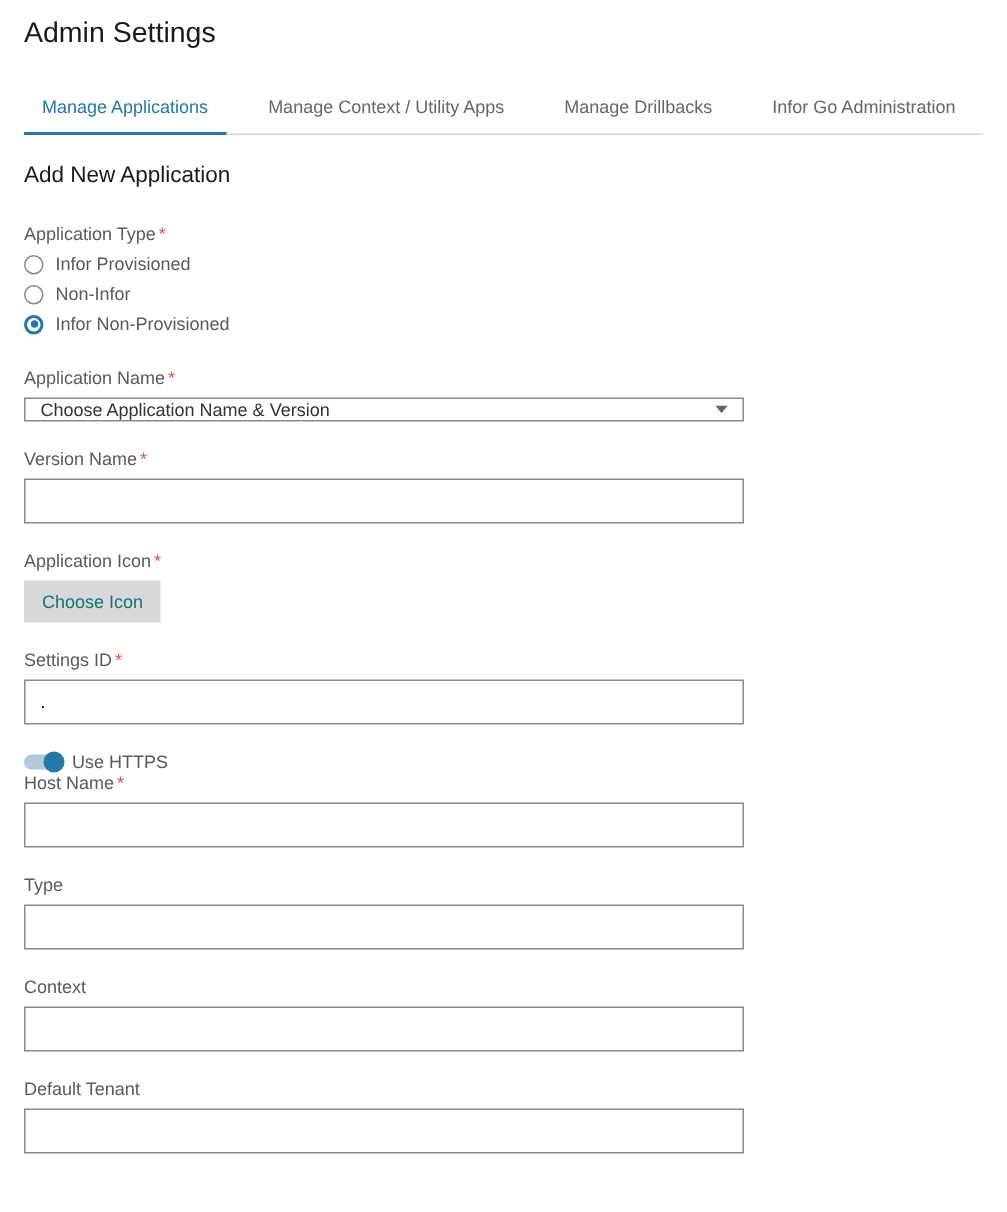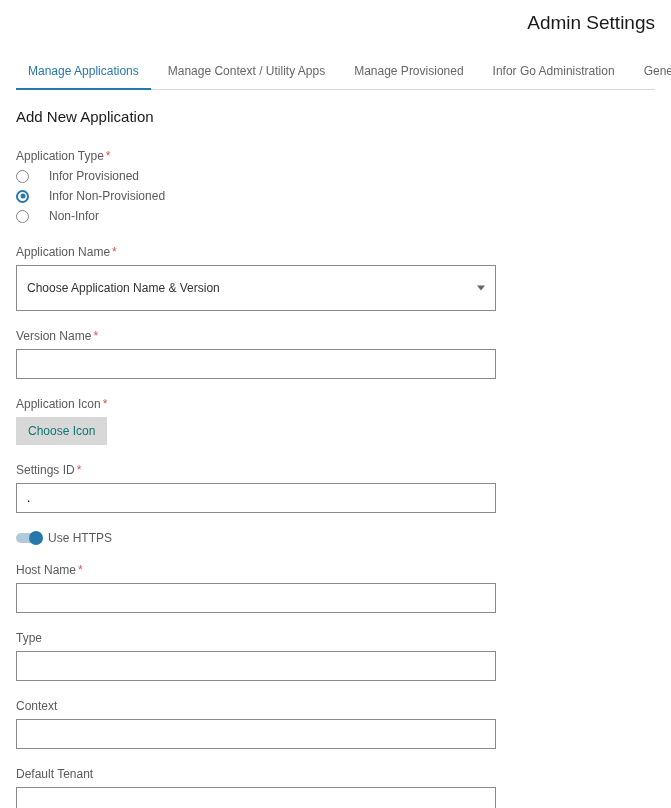--- a/index.html
+++ b/index.html
@@ -8,26 +8,25 @@
       background: #fff;
       padding: 12px 16px;
       width: 671px;
       color: #333;
     }
     h1 {
       font-size: 19px;
       font-weight: 400;
       color: #1a1a1a;
       margin-bottom: 22px;
-      text-align: right;
     }
     .tabs {
       display: flex;
       border-bottom: 1px solid #d8d8d8;
-      gap: 5px;
+      gap: 16px;
       margin-bottom: 18px;
     }
     .tab {
       padding: 8px 12px 10px 12px;
       font-size: 12px;
       color: #666;
       cursor: pointer;
       border-bottom: 2px solid transparent;
       margin-bottom: -1px;
       white-space: nowrap;
@@ -46,21 +45,21 @@
       font-size: 12px;
       color: #5a5a5a;
       margin-bottom: 6px;
       display: block;
     }
     .req { color: #d9534f; margin-left: 2px; }
     .radio-group { margin-bottom: 22px; }
     .radio-item {
       display: flex;
       align-items: center;
-      gap: 20px;
+      gap: 8px;
       margin-bottom: 6px;
       font-size: 12px;
       color: #5a5a5a;
       cursor: pointer;
     }
     .radio {
       width: 13px;
       height: 13px;
       border: 1px solid #888;
       border-radius: 50%;
@@ -77,21 +76,21 @@
       height: 5px;
       background: #2578a9;
       border-radius: 50%;
       top: 50%;
       left: 50%;
       transform: translate(-50%, -50%);
     }
     .form-group { margin-bottom: 18px; }
     .select {
       width: 480px;
-      height: 46px;
+      height: 16px;
       border: 1px solid #8a8a8a;
       background: #fff;
       font-size: 12px;
       color: #333;
       padding: 0 28px 0 10px;
       position: relative;
       display: flex;
       align-items: center;
       cursor: pointer;
     }
@@ -122,21 +121,20 @@
       font-size: 12px;
       padding: 7px 12px;
       cursor: default;
     }
     .toggle-row {
       display: flex;
       align-items: center;
       gap: 8px;
       font-size: 12px;
       color: #5a5a5a;
-      margin-bottom: 18px;
     }
     .toggle {
       width: 24px;
       height: 10px;
       background: #b0c9db;
       border-radius: 6px;
       position: relative;
       cursor: pointer;
     }
     .toggle-knob {
@@ -150,42 +148,42 @@
     }
   </style>
 </head>
 <body>
 
 <h1>Admin Settings</h1>
 
 <div class="tabs">
   <div class="tab active">Manage Applications</div>
   <div class="tab">Manage Context / Utility Apps</div>
-  <div class="tab">Manage Provisioned</div>
+  <div class="tab">Manage Drillbacks</div>
   <div class="tab">Infor Go Administration</div>
   <div class="tab">General Settings</div>
 </div>
 
 <h2>Add New Application</h2>
 
 <div class="radio-group">
   <label class="field-label">
     <span>Application Type</span><span class="req">*</span>
   </label>
   <div class="radio-item">
     <span class="radio"></span>
     <span>Infor Provisioned</span>
   </div>
   <div class="radio-item">
+    <span class="radio"></span>
+    <span>Non-Infor</span>
+  </div>
+  <div class="radio-item">
     <span class="radio selected"></span>
     <span>Infor Non-Provisioned</span>
-  </div>
-  <div class="radio-item">
-    <span class="radio"></span>
-    <span>Non-Infor</span>
   </div>
 </div>
 
 <div class="form-group">
   <label class="field-label">
     <span>Application Name</span><span class="req">*</span>
   </label>
   <div class="select">
     <span>Choose Application Name &amp; Version</span>
     <span class="arrow"></span>

